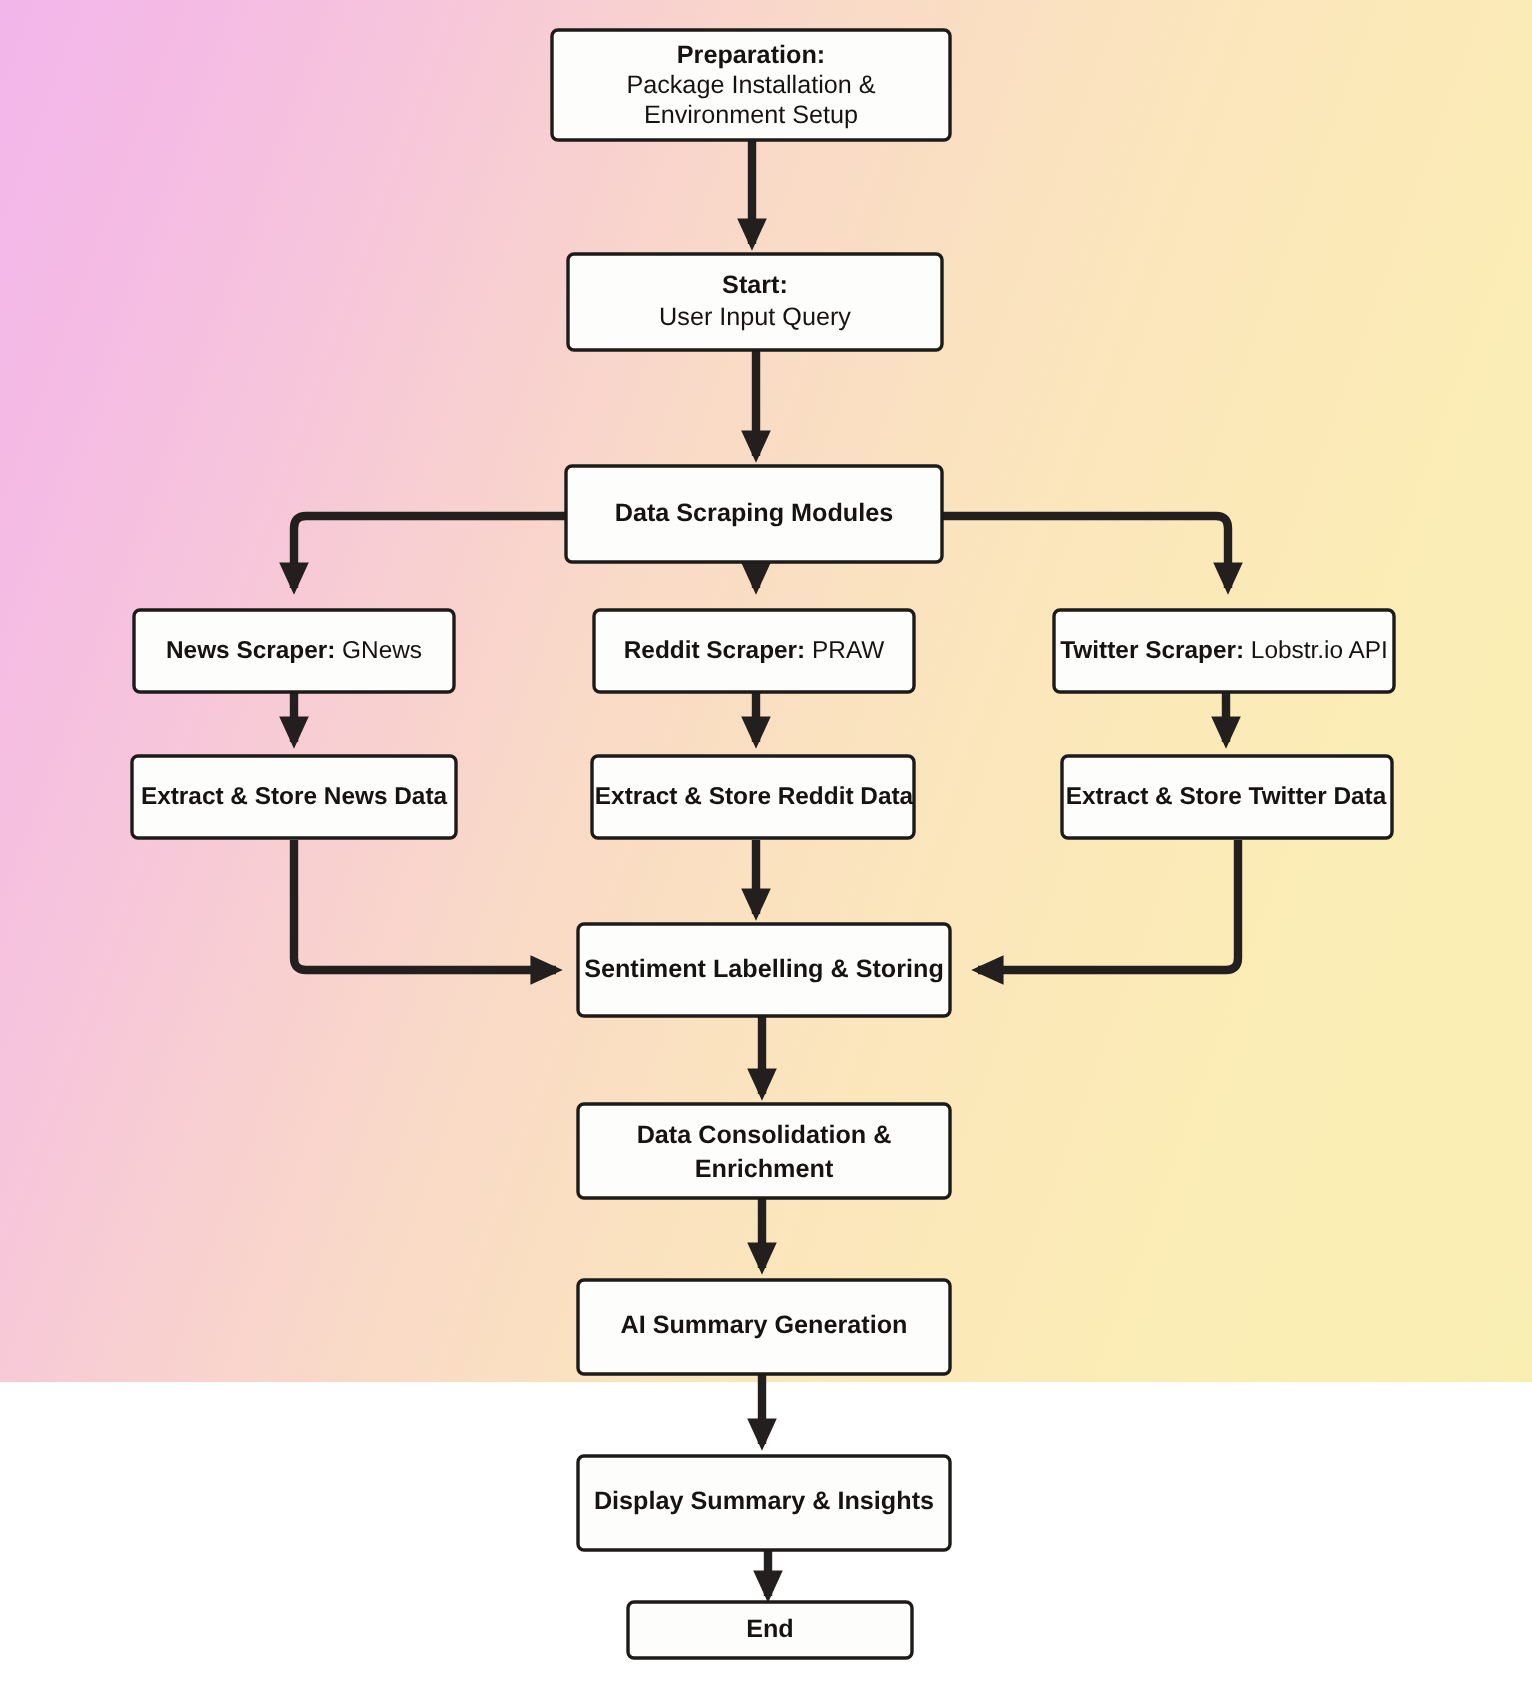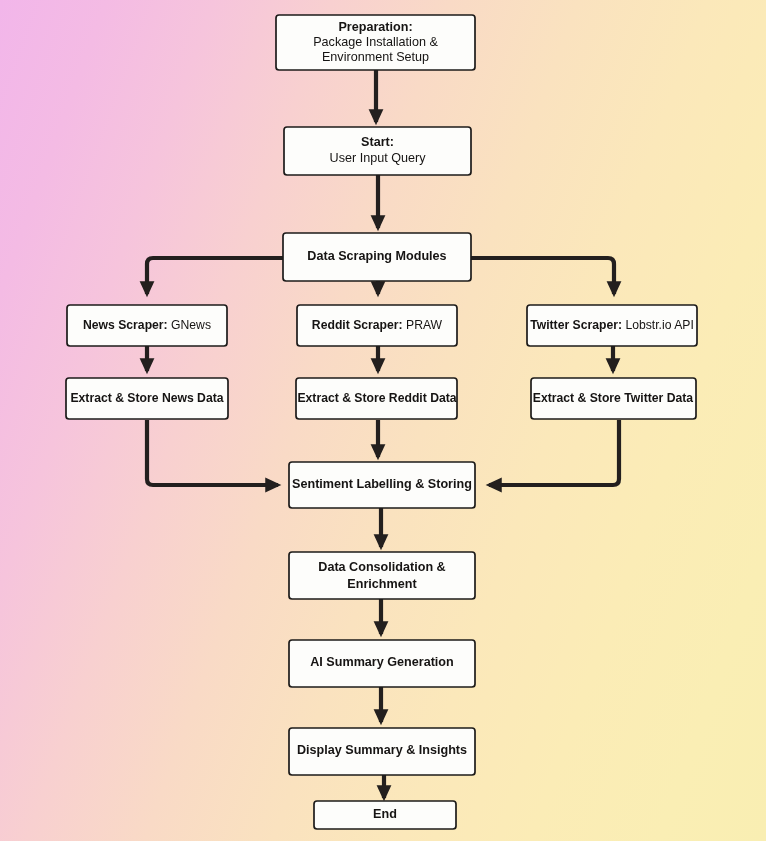--- a/index.html
+++ b/index.html
@@ -9,21 +9,21 @@
   }
   body {
     width: 766px;
     height: 841px;
     font-family: "Liberation Sans", sans-serif;
     overflow: hidden;
   }
   #canvas {
     position: relative;
     width: 766px;
-    height: 841px;
+    height: 691px;
   }
   #bg {
     position: absolute;
     inset: 0;
     background:
       linear-gradient(110deg,
         #f2b6ea 0%,
         #f4bbe4 10%,
         #f6c4dc 20%,
         #f8d0d0 31%,

